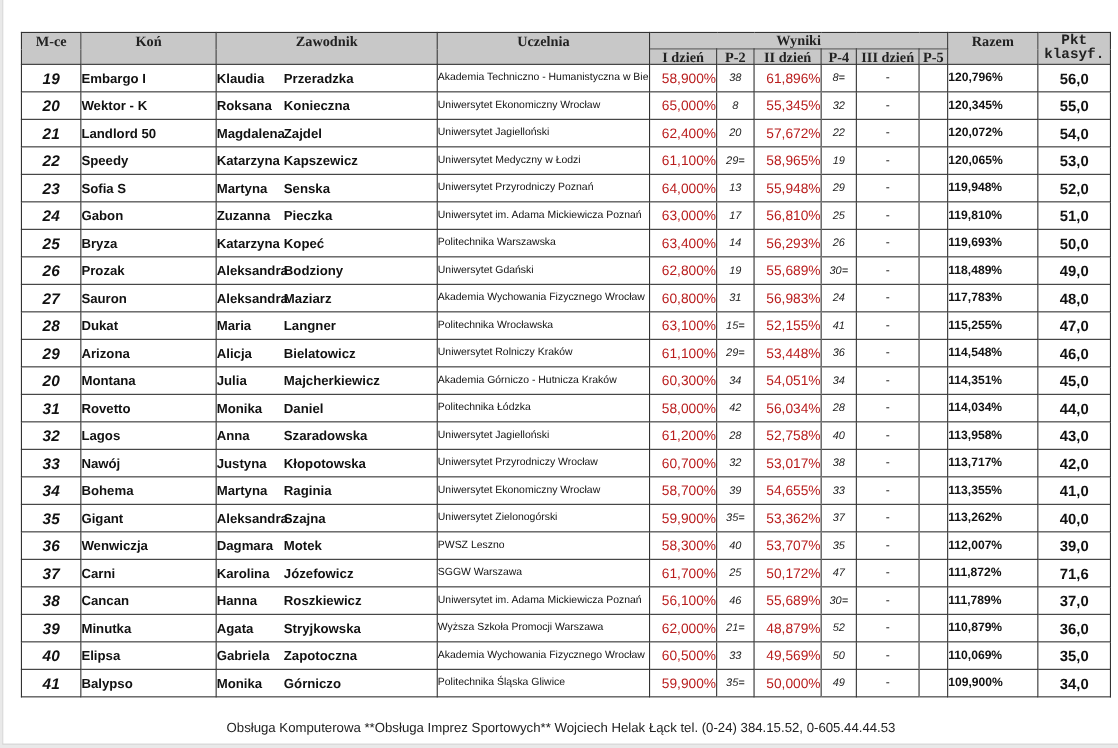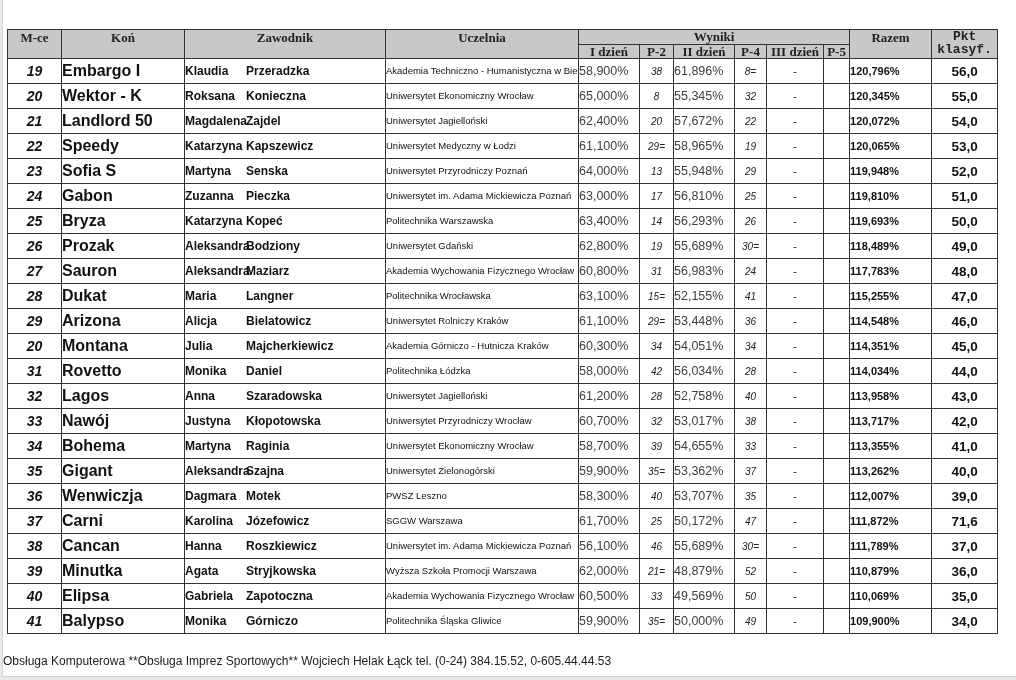--- a/index.html
+++ b/index.html
@@ -9,21 +9,21 @@
     font-family:"Liberation Sans", sans-serif;
     color:#111;
   }
   .page {
     position:absolute; left:2px; top:0; width:1014px; height:676px;
     background:#ffffff;
     border-left:1px solid #d6d6d6;
     border-bottom:1px solid #cfcfcf;
   }
   table.res {
-    position:absolute; left:4px; top:29px;
+    position:absolute; left:16px; top:29px;
     border-collapse:collapse;
     table-layout:fixed;
     width:990px;
   }
   table.res td, table.res th {
     border:1px solid #333;
     padding:0;
     overflow:hidden;
     white-space:nowrap;
   }
@@ -32,33 +32,33 @@
     font-family:"Liberation Serif", serif;
     font-weight:bold;
     font-size:13px;
     color:#222;
   }
   th.top { vertical-align:top; padding-top:1px; }
   th.sub { height:13px; line-height:13px; font-size:13px; }
   th.wyn { height:14px; line-height:14px;margin-top:24px; }
   tr.row td { height:24px; }
   td.pos { text-align:center; font-weight:bold; font-style:italic; font-size:14px; }
-  td.horse { font-weight:bold; font-size:16px; padding-left:2px; }
+  td.horse { font-weight:bold; font-size:12px; padding-left:2px; }
   td.rider { font-size:12px; font-weight:bold; padding-left:2px; }
   td.rider .fn { display:inline-block; width:61px; }
   td.uni { font-size:9.5px; padding-left:2px; white-space:normal; line-height:10px; }
-  td.pct { text-align:left; font-size:12.5px; padding-right:4px; color:#404040; }
+  td.pct { text-align:right; font-size:12.5px; padding-right:4px; color:#b91c1c; }
   td.p { text-align:center; font-size:10px; font-style:italic; color:#222; }
   td.dash { text-align:center; font-size:11px; }
   td.total { font-weight:bold; font-size:11px; padding-right:3px; }
   td.pts { text-align:center; font-weight:bold; font-size:13.5px; padding-right:4px; }
   td.dl { border-right:1px dashed #555 !important; }
   .footer {
     position:absolute; left:0; top:654px; width:1014px;
-    text-align:left; font-size:12px; color:#222;
+    text-align:center; font-size:12px; color:#222;
   }
 </style>
 </head>
 <body>
 
 <div class="page">
   <table class="res">
     <colgroup>
       <col style="width:54px">
       <col style="width:123px">

